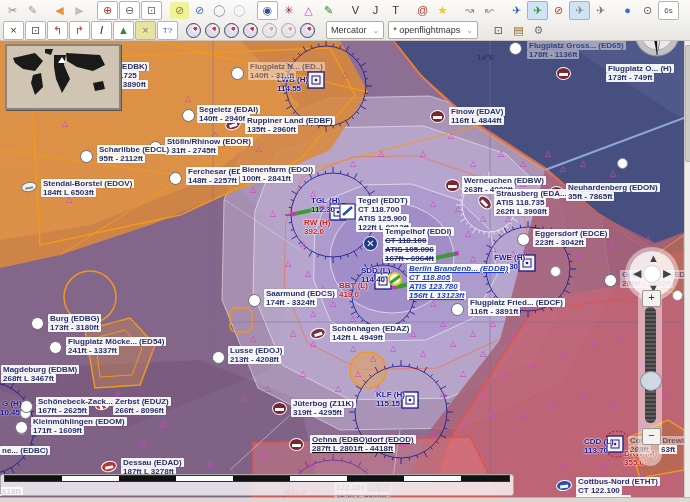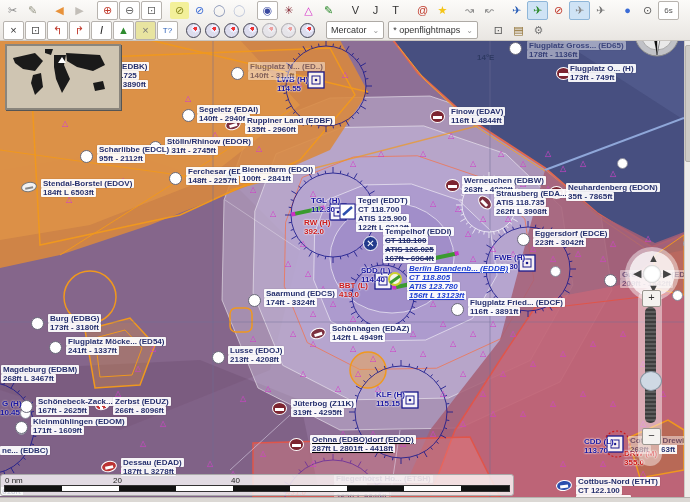--- a/index.html
+++ b/index.html
@@ -739,21 +739,21 @@
           </div>
         </div>
         <div class="mic ic-circle-white" style="left: 231px; top: 27px;"></div>
         <div class="aplabel ghost" style="left: 527px; top: 1px;">
           <div class="aplines">
             <div class="ln">Flugplatz Gross... (ED65)</div>
             <div class="ln">178ft - 1136ft</div>
           </div>
         </div>
         <div class="mic ic-circle-white" style="left: 509px; top: 2px;"></div>
-        <div class="aplabel" style="left: 568px; top: 24px; justify-content: center;">
+        <div class="aplabel" style="left: 606px; top: 24px; justify-content: center;">
           <div class="aplines">
             <div class="ln">Flugplatz O... (H)</div>
             <div class="ln">173ft - 749ft</div>
           </div>
         </div>
         <div class="mic ic-no-entry" style="left: 556px; top: 27px;"></div>
         <div class="aplabel" style="left: 197px; top: 65px;">
           <div class="aplines">
             <div class="ln">Segeletz (EDAI)</div>
             <div class="ln">140ft - 2940ft</div>
@@ -836,21 +836,21 @@
             <div class="ln">Tegel (EDDT)</div>
             <div class="ln">CT 118.700</div>
             <div class="ln">ATIS 125.900</div>
             <div class="ln">122ft L 9912ft</div>
           </div>
         </div>
         <div class="aplabel" style="left: 383px; top: 187px;">
           <div class="aplines">
             <div class="ln">Tempelhof (EDDI)</div>
             <div class="ln strike">CT 118.100</div>
-            <div class="ln strike">ATIS 126.025</div>
+            <div class="ln strike">ATIS 105.096</div>
             <div class="ln strike">167ft - 6964ft</div>
           </div>
         </div>
         <div class="mic ic-x-circle" style="left: 363px; top: 196px;">✕</div>
         <div class="aplabel eddb" style="left: 407px; top: 224px;">
           <div class="aplines">
             <div class="ln">Berlin Brandenb... (EDDB)</div>
             <div class="ln">CT 118.805</div>
             <div class="ln">ATIS 123.780</div>
             <div class="ln">156ft L 13123ft</div>
@@ -1024,25 +1024,20 @@
           <div>355.0</div>
         </div>
         <div class="frag frag-white" style="left: 659px; top: 405px;">63ft</div>
         <div class="frag frag-white" style="left: 0px; top: 447px;">618ft</div>
         <div class="frag frag-navaid" style="left: 2px; top: 359px;">G (H)</div>
         <div class="frag frag-navaid" style="left: 0px; top: 368px;">10.45</div>
         <div class="frag frag-red" style="left: 286px; top: 448px;">431.0</div>
         <div class="frag frag-grat" style="left: 477px; top: 13px;">14°E</div>
       </div>
 <div id="scale">
-        <div class="lbls">
-          <span style="left:4px">0 nm</span>
-          <span style="left:112px">20</span>
-          <span style="left:230px">40</span>
-        </div>
         <div class="bar">
           <i style="left: 0px; width: 57px;"></i>
           <i style="left: 114px; width: 57px;"></i>
           <i style="left: 228px; width: 57px;"></i>
           <i style="left: 342px; width: 57px;"></i>
           <i style="left: 456px; width: 57px;"></i>
         </div>
       </div>
     </div>
 

